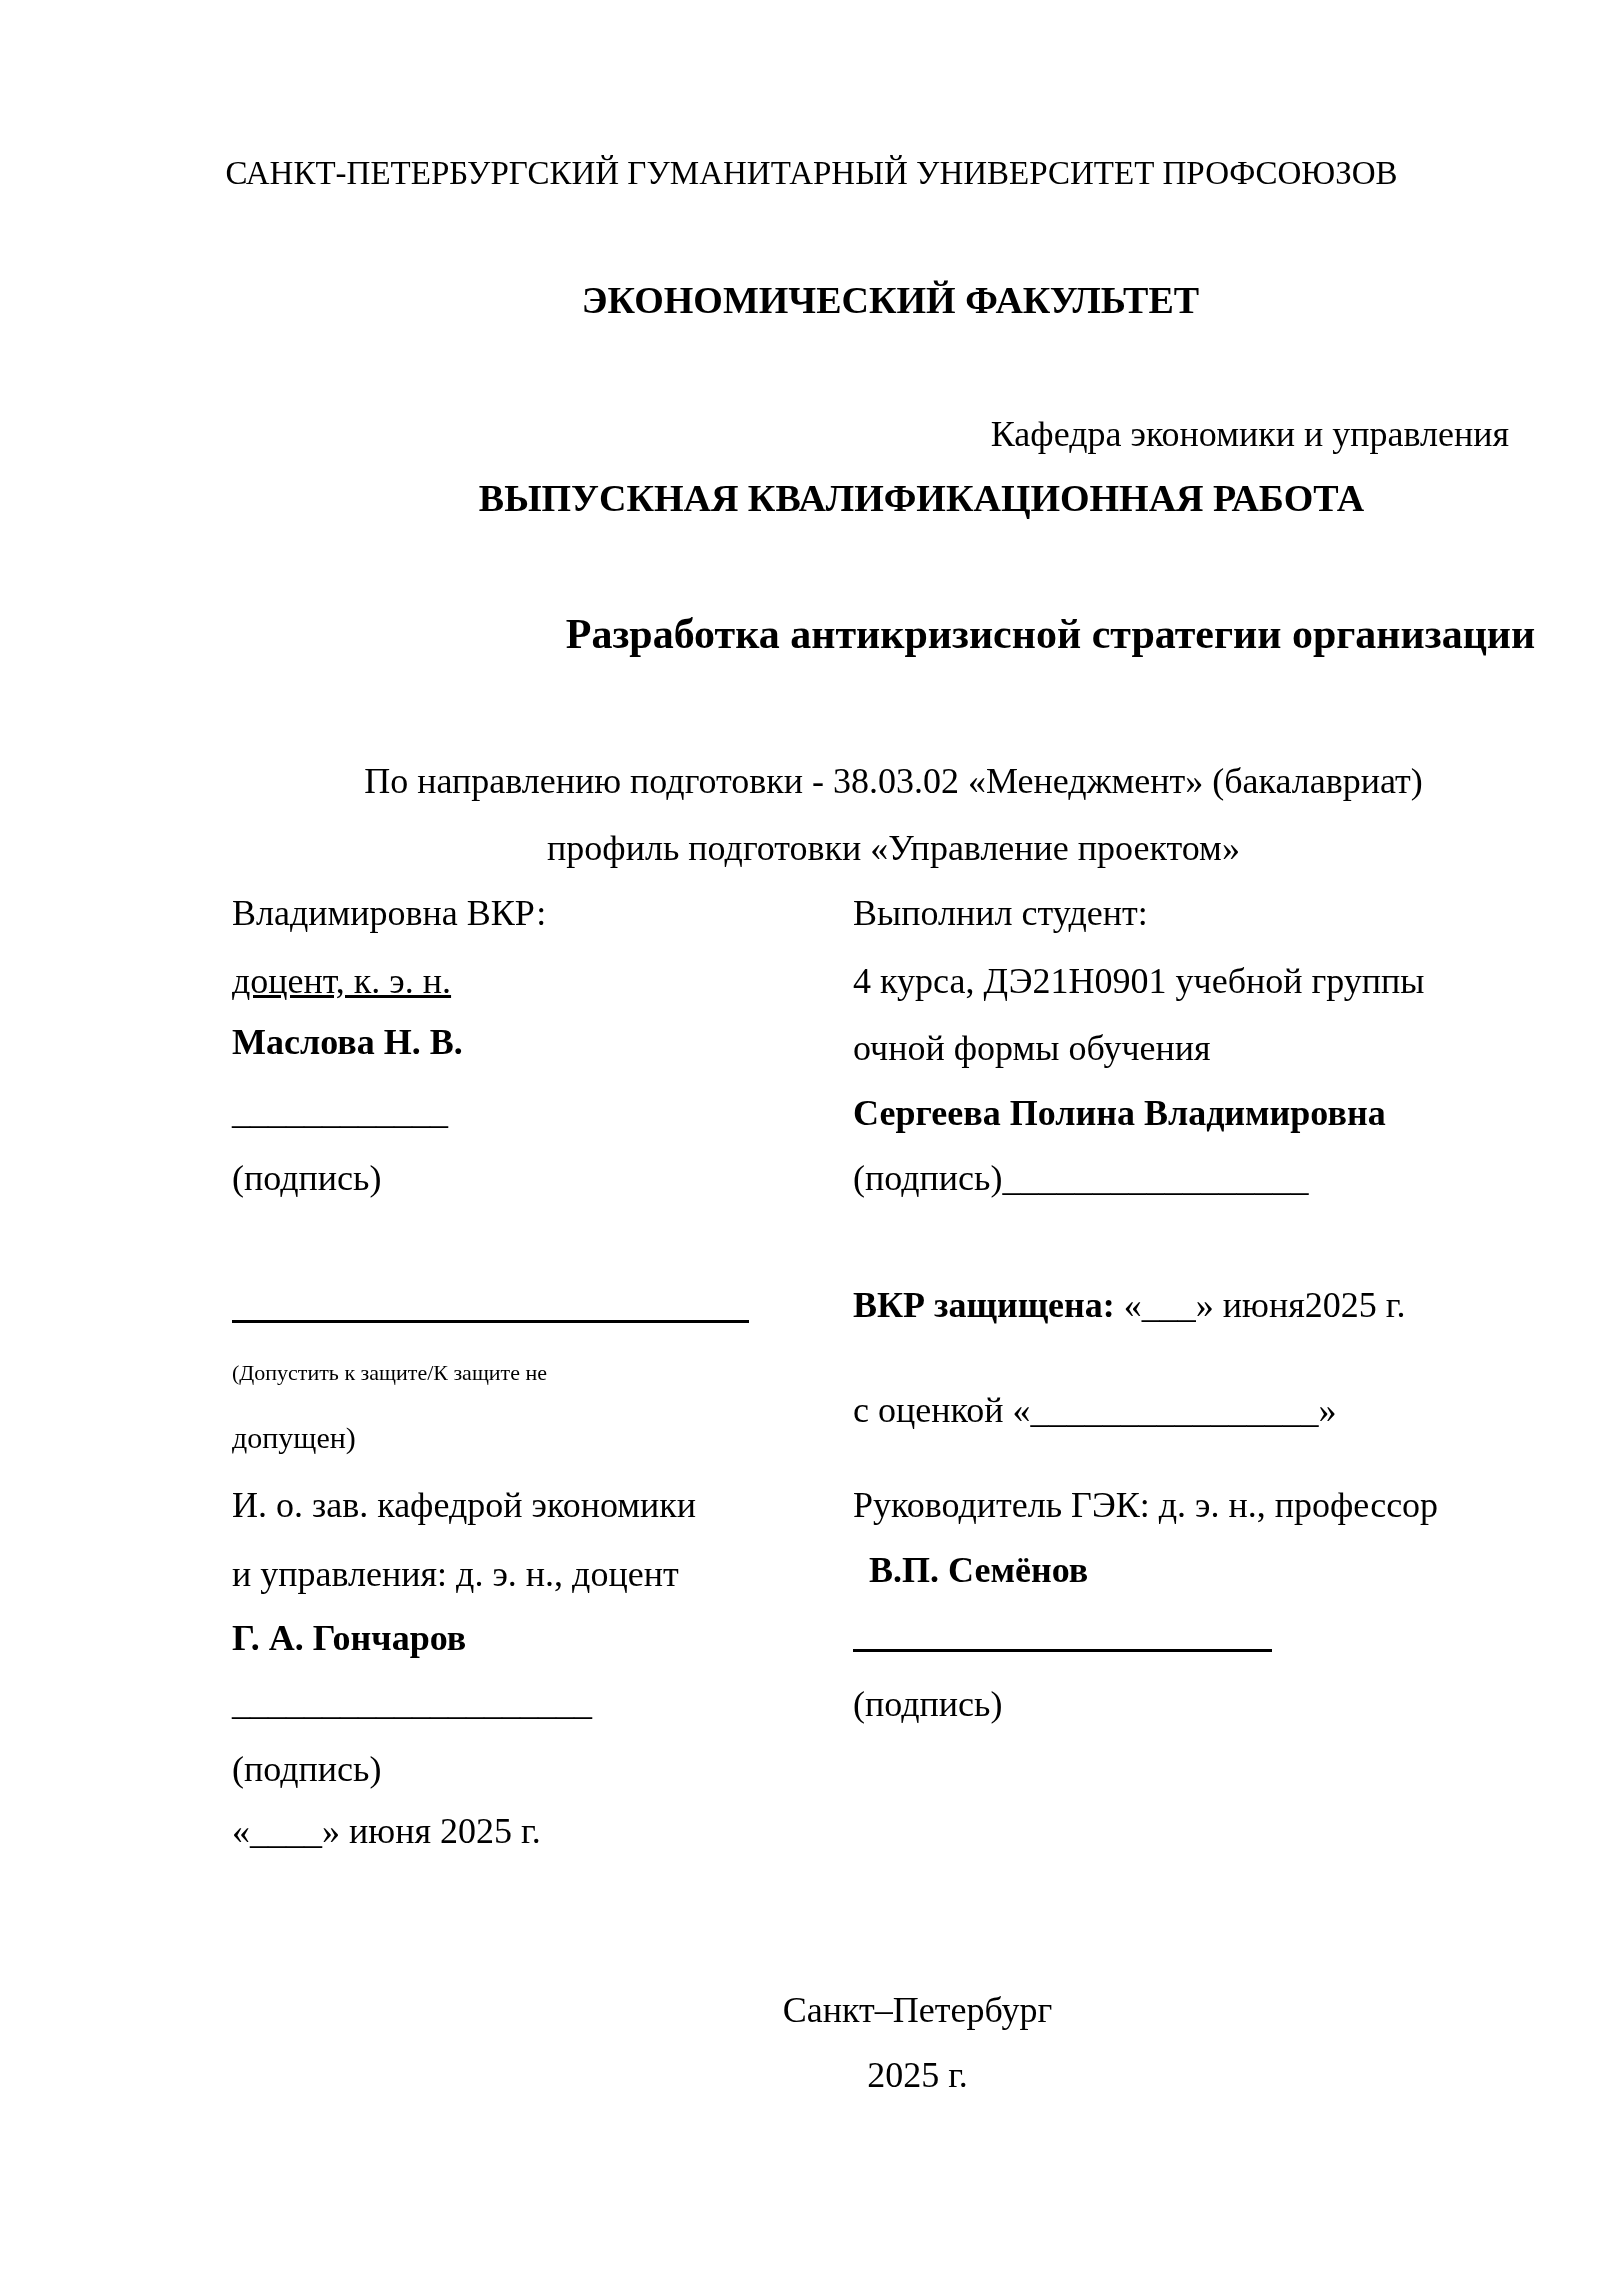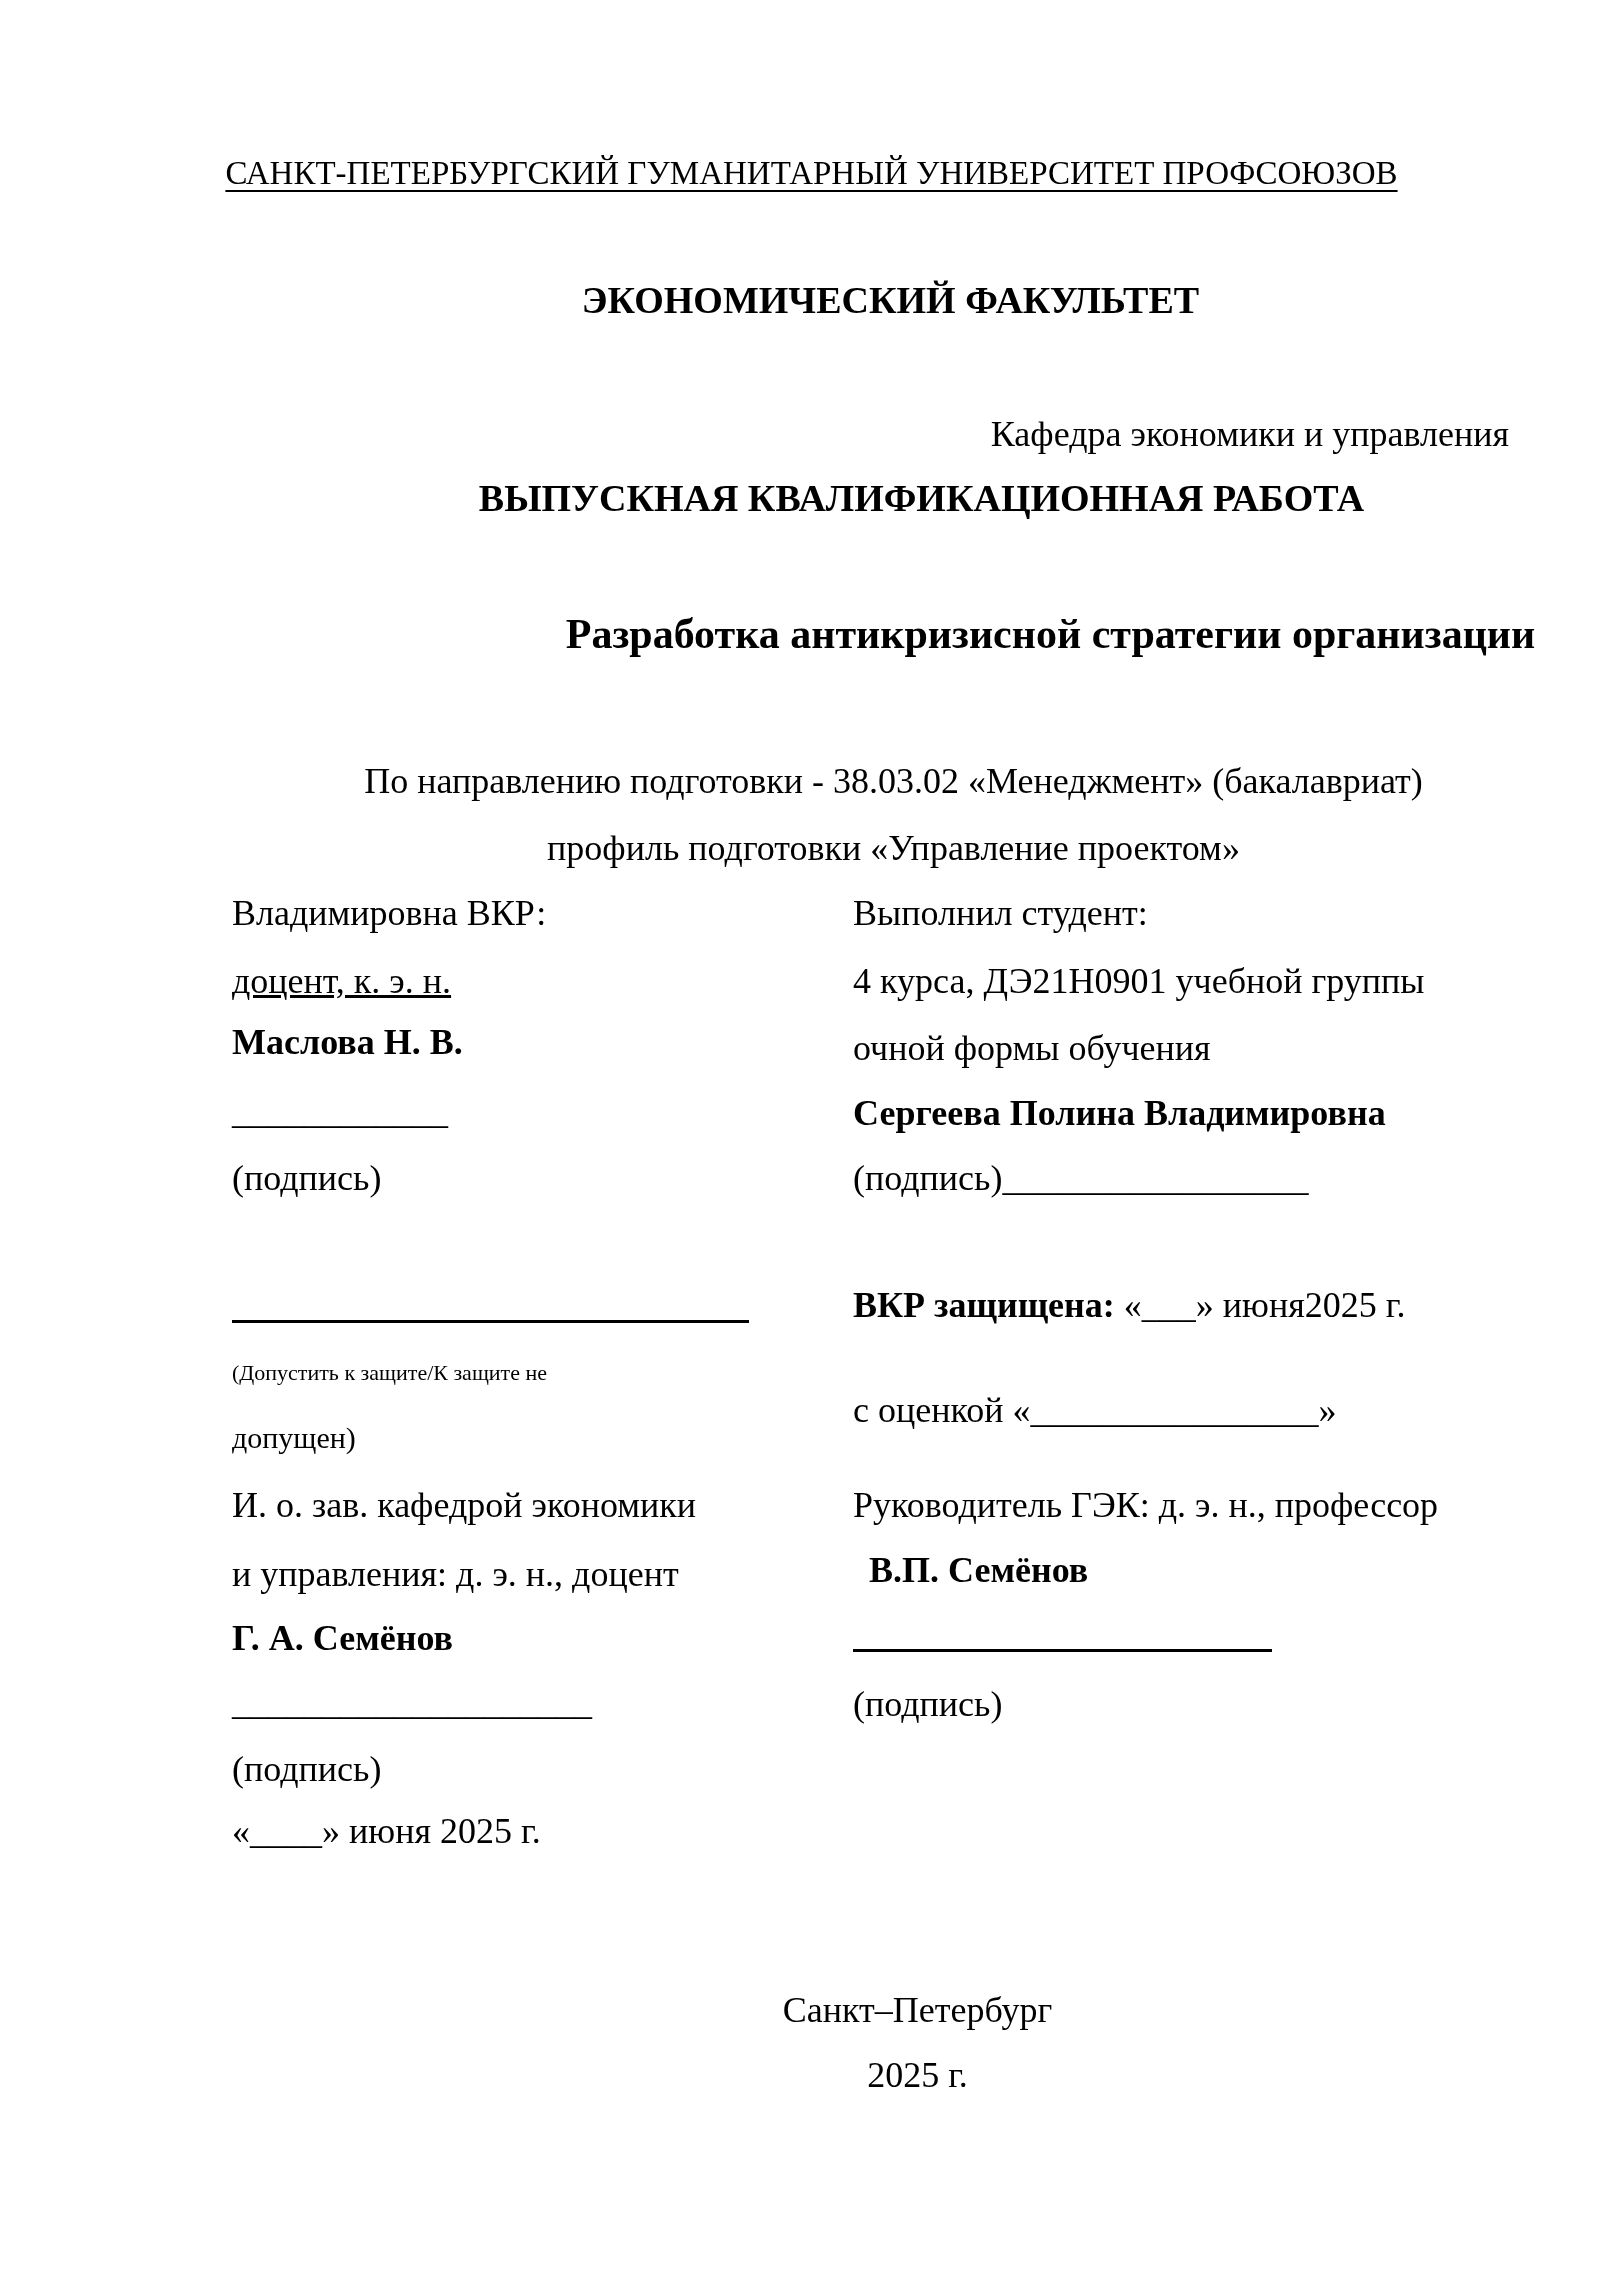--- a/index.html
+++ b/index.html
@@ -2,21 +2,21 @@
 <html style="font-size:12.6px"><head>
 <meta charset="utf-8">
 <style>
   html, body { margin:0; padding:0; background:#ffffff; }
   body { width:1623px; height:2295px; position:relative; overflow:hidden;
          font-family:"Liberation Serif", serif; color:#000; }
   .t { position:absolute; white-space:nowrap; line-height:1; }
   .n { font-size:36px; }
   .b { font-weight:bold; }
   .c { left:0; width:1623px; text-align:center; }
-  .u { text-decoration:underline; text-decoration-thickness:2.4px; text-underline-offset:6.3px; }
+  .u { text-decoration-thickness:2.4px; text-underline-offset:6.3px; }
   .hr { position:absolute; height:3.1px; background:#000; }
 </style>
 </head>
 <body>
 
 <div>
   <div class="t c u" style="top:157px;font-size:33px;">САНКТ-ПЕТЕРБУРГСКИЙ ГУМАНИТАРНЫЙ УНИВЕРСИТЕТ ПРОФСОЮЗОВ</div>
   <div class="t c b" style="top:281px;font-size:38px;left:79px;">ЭКОНОМИЧЕСКИЙ ФАКУЛЬТЕТ</div>
   <div class="t" style="top:416px;right:114px;font-size:36px;">Кафедра экономики и управления</div>
   <div class="t c b" style="top:479px;font-size:38px;left:110px;">ВЫПУСКНАЯ КВАЛИФИКАЦИОННАЯ РАБОТА</div>
@@ -32,21 +32,21 @@
     <div class="t n" style="top:1160px;left:232px;">(подпись)</div>
   </div>
 
   <div class="hr" style="top:1320px;left:232px;width:517px;"></div>
   <div class="t" style="top:1362px;left:232px;font-size:22px;">(Допустить к защите/К защите не</div>
   <div class="t" style="top:1423px;left:232px;font-size:30px;">допущен)</div>
 
   <div>
     <div class="t n" style="top:1487px;left:232px;">И. о. зав. кафедрой экономики</div>
     <div class="t n" style="top:1556px;left:232px;">и управления: д. э. н., доцент</div>
-    <div class="t n b" style="top:1620px;left:232px;">Г. А. Семёнов</div>
+    <div class="t n b" style="top:1620px;left:232px;">Г. А. Гончаров</div>
     <div class="t n" style="top:1684px;left:232px;">____________________</div>
     <div class="t n" style="top:1751px;left:232px;">(подпись)</div>
     <div class="t n" style="top:1813px;left:232px;">«____» июня 2025 г.</div>
   </div>
 
   <div>
     <div class="t n" style="top:895px;left:853px;">Выполнил студент:</div>
     <div class="t n" style="top:963px;left:853px;">4 курса, ДЭ21Н0901 учебной группы</div>
     <div class="t n" style="top:1030px;left:853px;">очной формы обучения</div>
     <div class="t n b" style="top:1095px;left:853px;">Сергеева Полина Владимировна</div>

